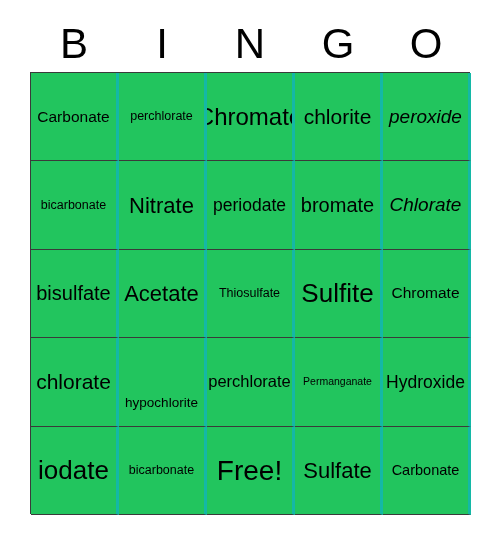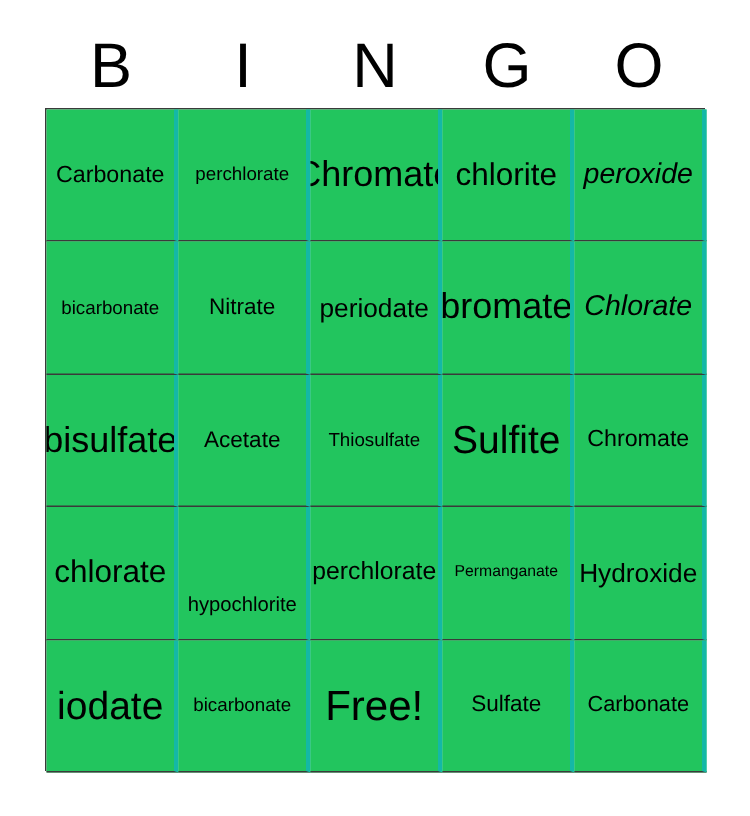--- a/index.html
+++ b/index.html
@@ -77,23 +77,23 @@
   }
   
   .s-10 { font-size: 10.5px; }
   .s-12 { font-size: 12.5px; }
   .s-13 { font-size: 13.5px; margin-top: 43px; }
   .s-14 { font-size: 14.5px; }
   .s-15 { font-size: 15.5px; }
   .s-16 { font-size: 16.5px; }
   .s-17 { font-size: 17.5px; }
   .s-18 { font-size: 19px; font-style: italic; }
-  .s-20 { font-size: 24px; }
+  .s-20 { font-size: 20px; }
   .s-21 { font-size: 21px; }
-  .s-22 { font-size: 15px; }
+  .s-22 { font-size: 22px; }
   .s-24 { font-size: 24px; }
   .s-26 { font-size: 26px; }
   .s-28 { font-size: 28px; }
 </style>
 </head>
 <body>
 
 <div id="card">
 
   <div id="header-row">

